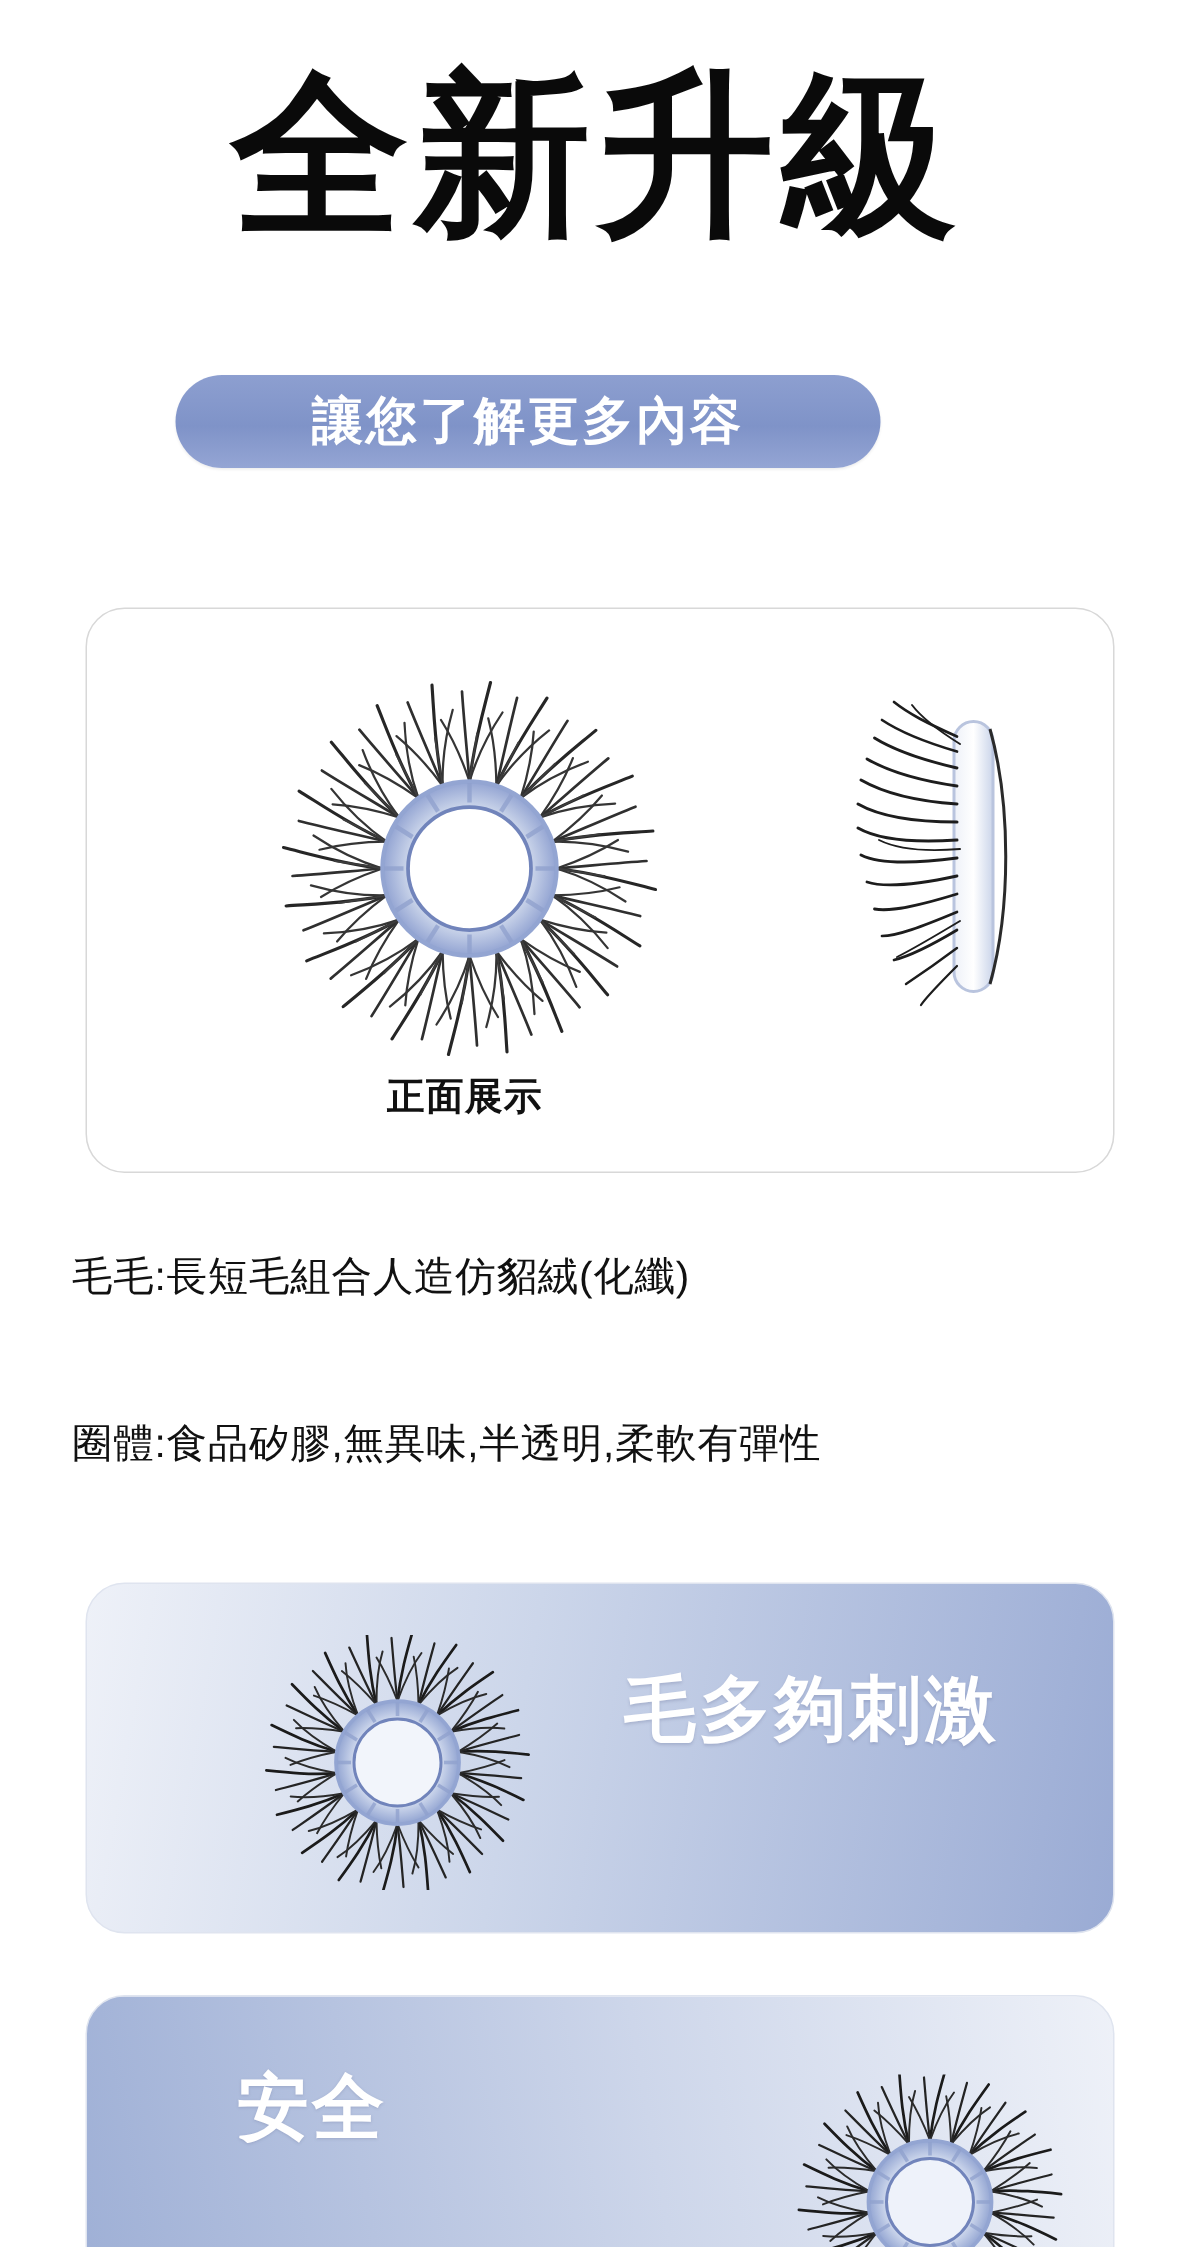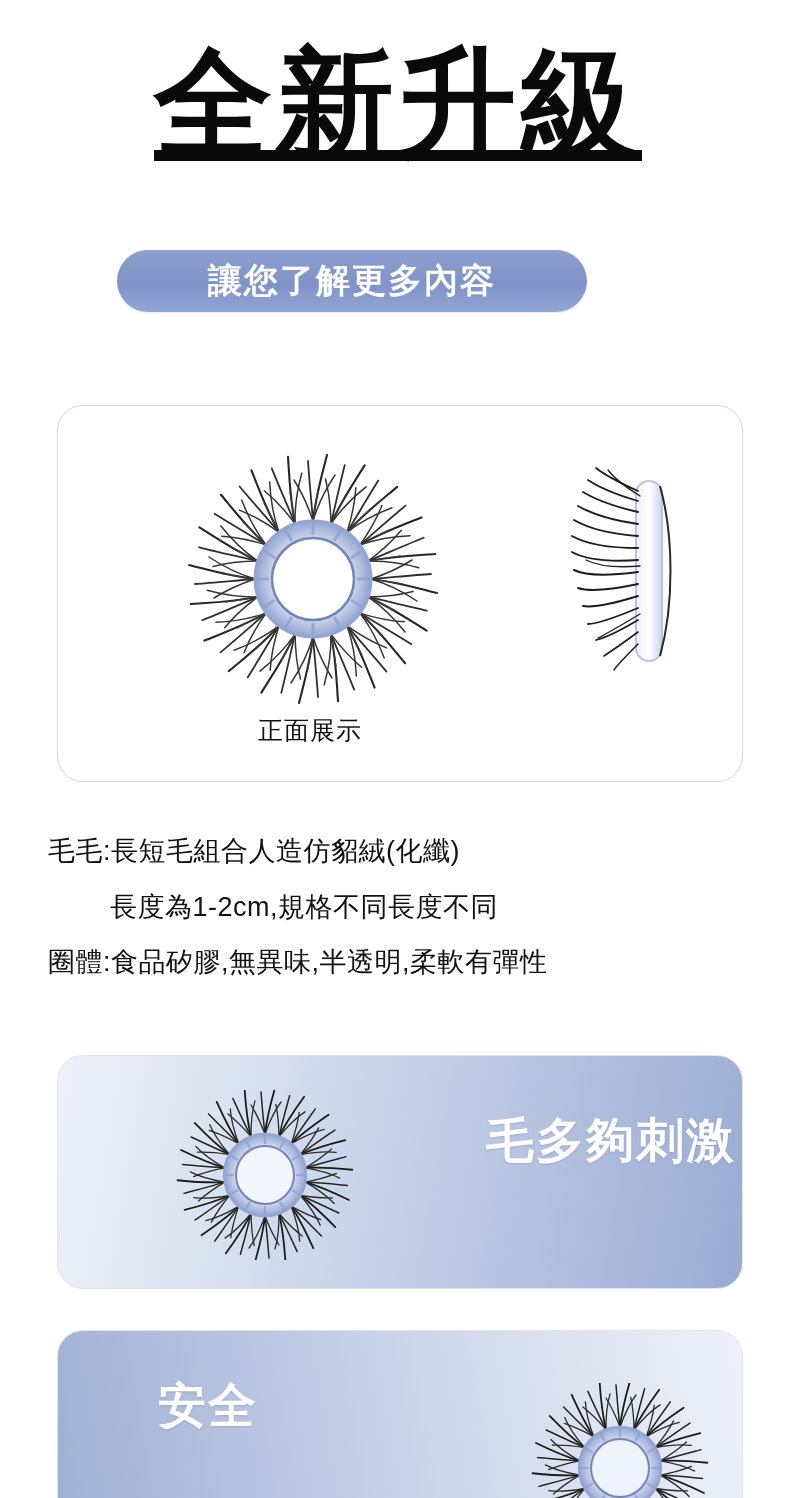--- a/index.html
+++ b/index.html
@@ -28,21 +28,20 @@
     top: 38px;
     left: 0;
     width: 796px;
     text-align: center;
     font-size: 118px;
     line-height: 130px;
     font-weight: 700;
     letter-spacing: 4px;
     color: #0a0a0a;
     font-family: "DejaVu Sans", "Liberation Sans", sans-serif;
-    text-decoration: underline;
   }
 
   
   .pill-wrap {
     position: absolute;
     top: 250px;
     left: 0;
     width: 704px;
     display: flex;
     justify-content: center;
@@ -69,21 +68,21 @@
     left: 57px;
     width: 684px;
     height: 375px;
     border: 1px solid #d8d8d8;
     border-radius: 26px;
     background: #fff;
   }
   .showcase .caption {
     position: absolute;
     font-size: 25px;
-    font-weight: 400;
+    font-weight: 700;
     color: #111;
     letter-spacing: 1px;
   }
   .cap-front { left: 142px; top: 308px; width: 220px; text-align: center; }
   .cap-side  { left: 468px; top: 308px; width: 220px; text-align: center; }
 
   
   .lash-front {
     position: absolute;
     left: 100px;
@@ -119,21 +118,20 @@
     left: 57px;
     width: 684px;
     border-radius: 26px;
     overflow: hidden;
   }
   .banner-1 {
     top: 1055px;
     height: 232px;
     background: linear-gradient(100deg, #eef1f8 0%, #ccd6ea 42%, #9aabd4 100%);
     border: 1px solid #dfe4ef;
-    text-align: right;
   }
   .banner-2 {
     top: 1330px;
     height: 200px;
     background: linear-gradient(260deg, #eef1f8 0%, #cdd6ea 45%, #9fb0d6 100%);
     border: 1px solid #dfe4ef;
   }
   .banner-text {
     position: absolute;
     color: #ffffff;
@@ -309,21 +307,20 @@
           <path d="M112 168 C 92 180, 78 188, 70 192" stroke-width="1.3"></path>
         </g>
         <path d="M132 40 C 146 90, 146 160, 132 210" stroke="#2a2a2a" stroke-width="2" fill="none"></path>
       </svg>
     </div>
 
     <div class="caption cap-front">正面展示</div>
   </div>
 
   <div class="spec spec-1">毛毛:長短毛組合人造仿貂絨(化纖)</div>
-  <div class="spec spec-2">長度為1-2cm,規格不同長度不同</div>
   <div class="spec spec-3">圈體:食品矽膠,無異味,半透明,柔軟有彈性</div>
 
   <div class="banner banner-1">
     <div class="banner-art-1">
       <svg viewBox="0 0 215 170" width="215" height="170" aria-hidden="true">
         <defs>
           <radialGradient id="ringGrad2" cx="50%" cy="50%" r="50%">
             <stop offset="0%" stop-color="#ffffff"></stop>
             <stop offset="62%" stop-color="#ffffff"></stop>
             <stop offset="72%" stop-color="#cdd7ec"></stop>

